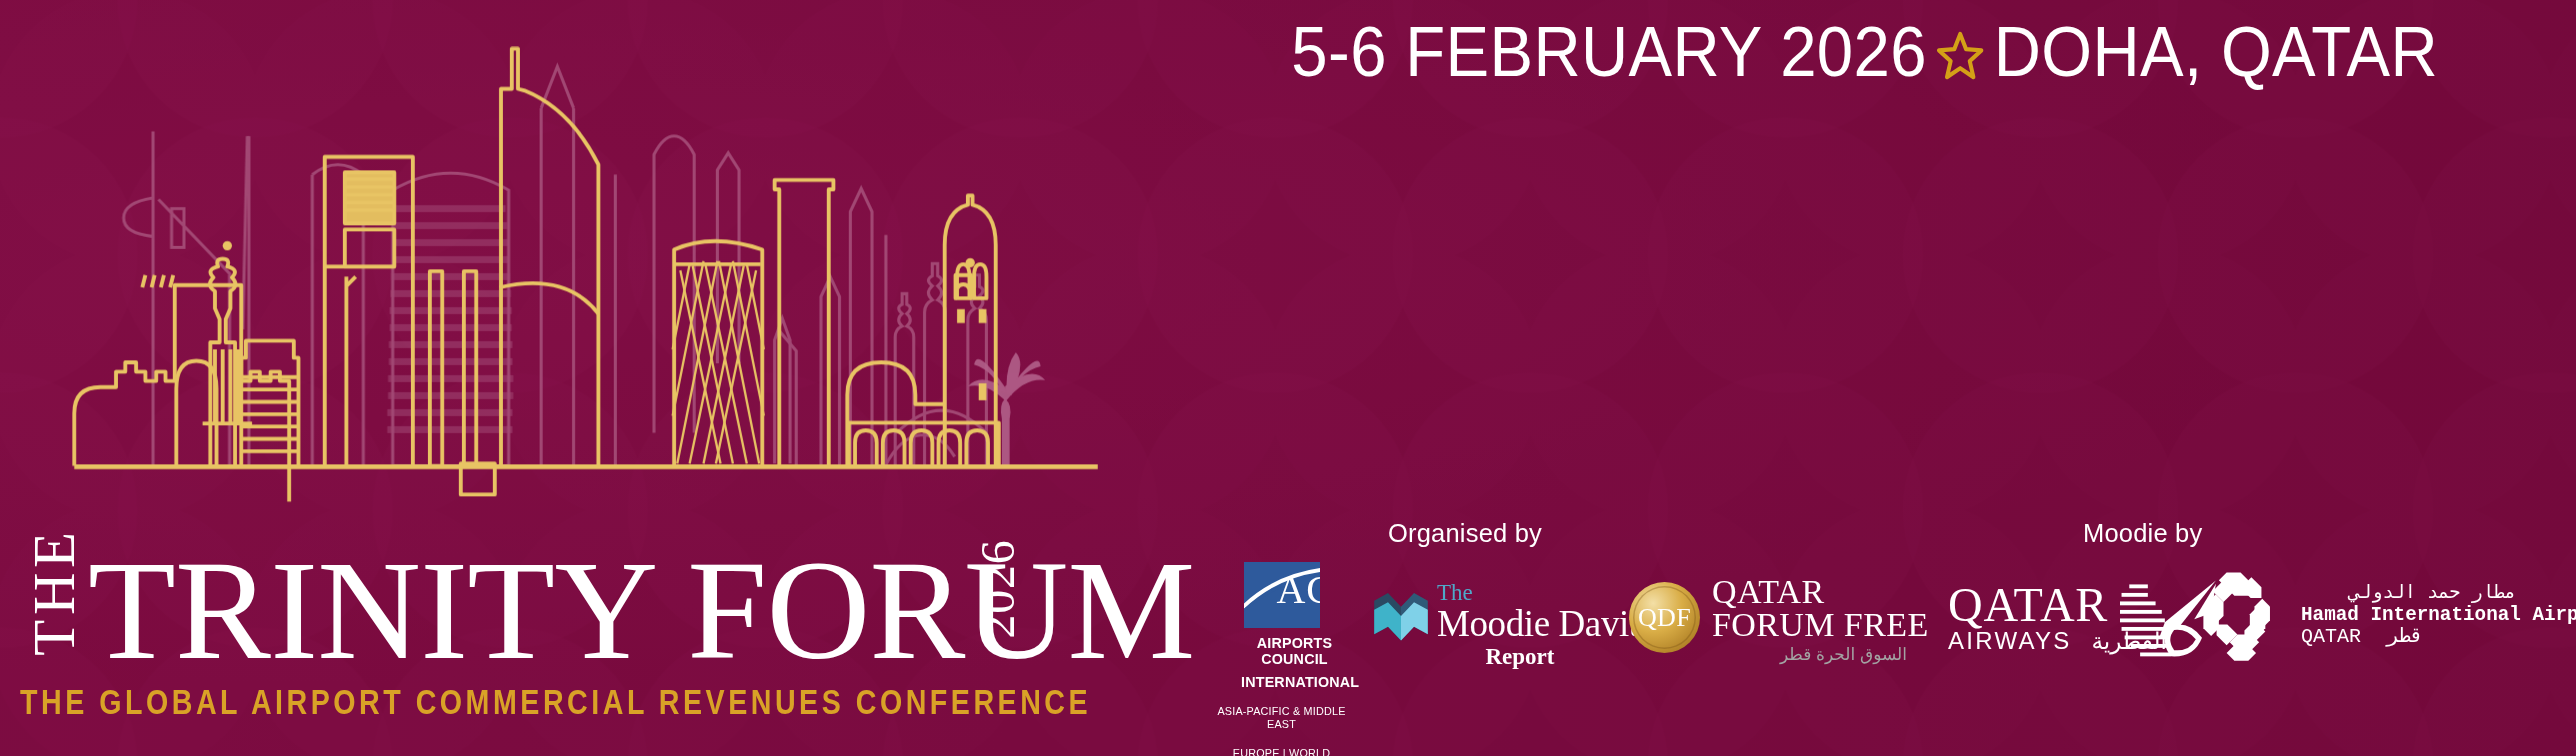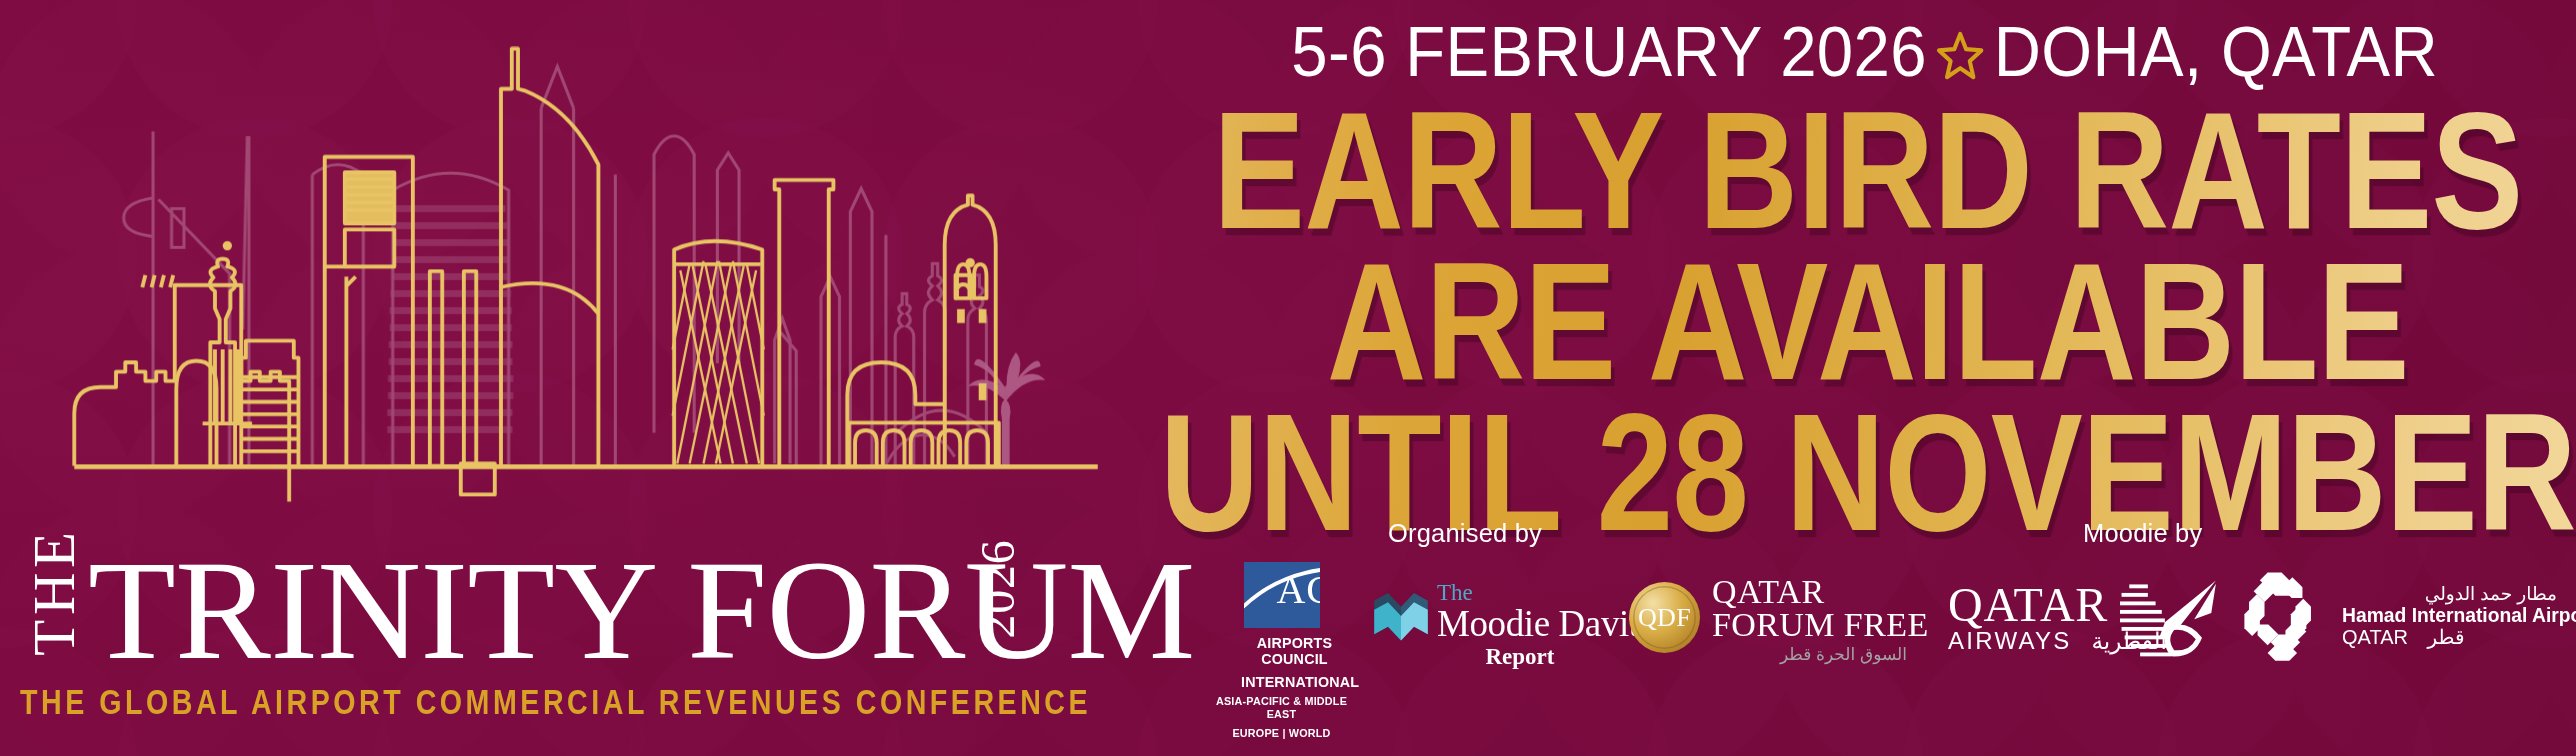--- a/index.html
+++ b/index.html
@@ -197,22 +197,22 @@
     margin-left:17px;
   }
   .aci-sq .swoosh{
     position:absolute;left:-12.4px;top:4.6px;width:108px;height:60px;
   }
   .aci-l1{
     margin-top:7px;text-align:center;color:#ffffff;
     font-size:14.3px;font-weight:700;line-height:1.12;letter-spacing:0.2px;margin-left:26px;
   }
   .aci-l2{
-    margin-top:5px;text-align:center;color:#ffffff;
-    font-size:10.8px;font-weight:700;line-height:1.25;letter-spacing:0.2px;
+    margin-top:15px;text-align:center;color:#ffffff;
+    font-size:10.8px;font-weight:400;line-height:1.25;letter-spacing:0.2px;
   }
 
   
   .moodie{ left:199px; top:18.5px; width:232px; }
   .moodie-mark{
     position:absolute;left:0;top:12.4px;width:54px;height:49px;
   }
   .moodie-txt{ margin-left:63px; }
   .moodie-the{
     color:#4fa8c8;font-family:"Liberation Serif", serif;
@@ -264,21 +264,21 @@
   }
   .qr-l2{
     color:#ffffff;font-size:24px;line-height:1;letter-spacing:2.3px;
     white-space:nowrap;margin-top:1.5px;
   }
   .qr-oryx{
     position:absolute;right:-7.7px;top:-3.1px;width:99px;height:82px;
   }
 
   
-  .hia{ left:1057px; top:7.7px; width:325px; }
+  .hia{ left:1016px; top:7.7px; width:325px;font-family:Liberation Mono, monospace; }
   .hia-mark{ position:absolute;left:0;top:1.5px;width:96px;height:96px; }
   .hia-txt{ margin-left:110px; padding-top:14px; }
   .hia-ar{
     color:#ffffff;font-size:18.5px;line-height:1.05;letter-spacing:0.8px;
     white-space:nowrap;direction:rtl;
   }
   .hia-en{
     color:#ffffff;font-size:19.3px;font-weight:700;line-height:1.12;
     white-space:nowrap;margin-top:1.5px;
   }
@@ -444,25 +444,20 @@
   <div class="right-col">
 
     <div class="date-line">
       <span>5-6 FEBRUARY 2026</span><span class="star">
         <svg width="51" height="51" viewBox="0 0 64 64" aria-hidden="true">
           <path d="M32 5 L40 24 L61 25.5 L45 39 L50 59 L32 48 L14 59 L19 39 L3 25.5 L24 24 Z" fill="none" stroke="#d4a017" stroke-width="5.5" stroke-linejoin="round"></path>
         </svg>
       </span><span>DOHA, QATAR</span>
     </div>
 
-    <div class="headline">
-      <span class="hl">EARLY BIRD RATES</span>
-      <span class="hl">ARE AVAILABLE</span>
-      <span class="hl">UNTIL 28 NOVEMBER</span>
-    </div>
 
     <div class="credits">
       <div class="cred-label lbl-org">Organised by</div>
       <div class="cred-label lbl-host">Moodie by</div>
 
       <div class="logos">
 
         <div class="logo aci">
           <div class="aci-sq">
             <svg class="swoosh" viewBox="0 0 140 78" aria-hidden="true">

